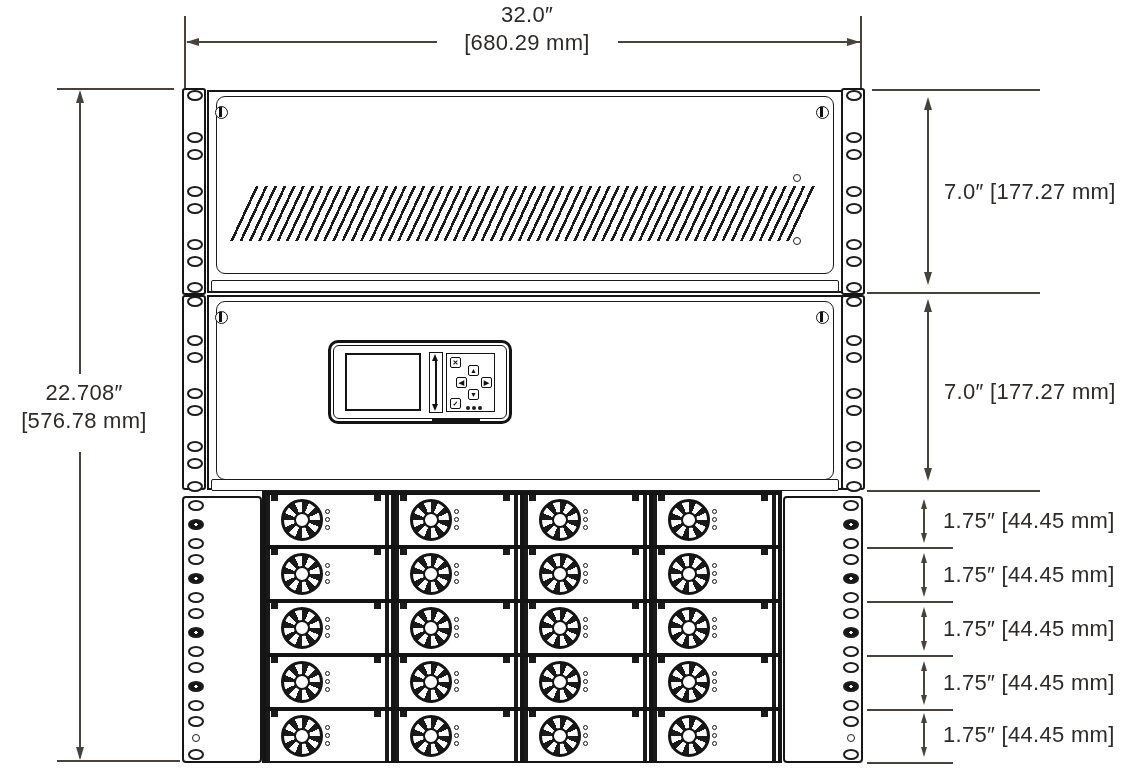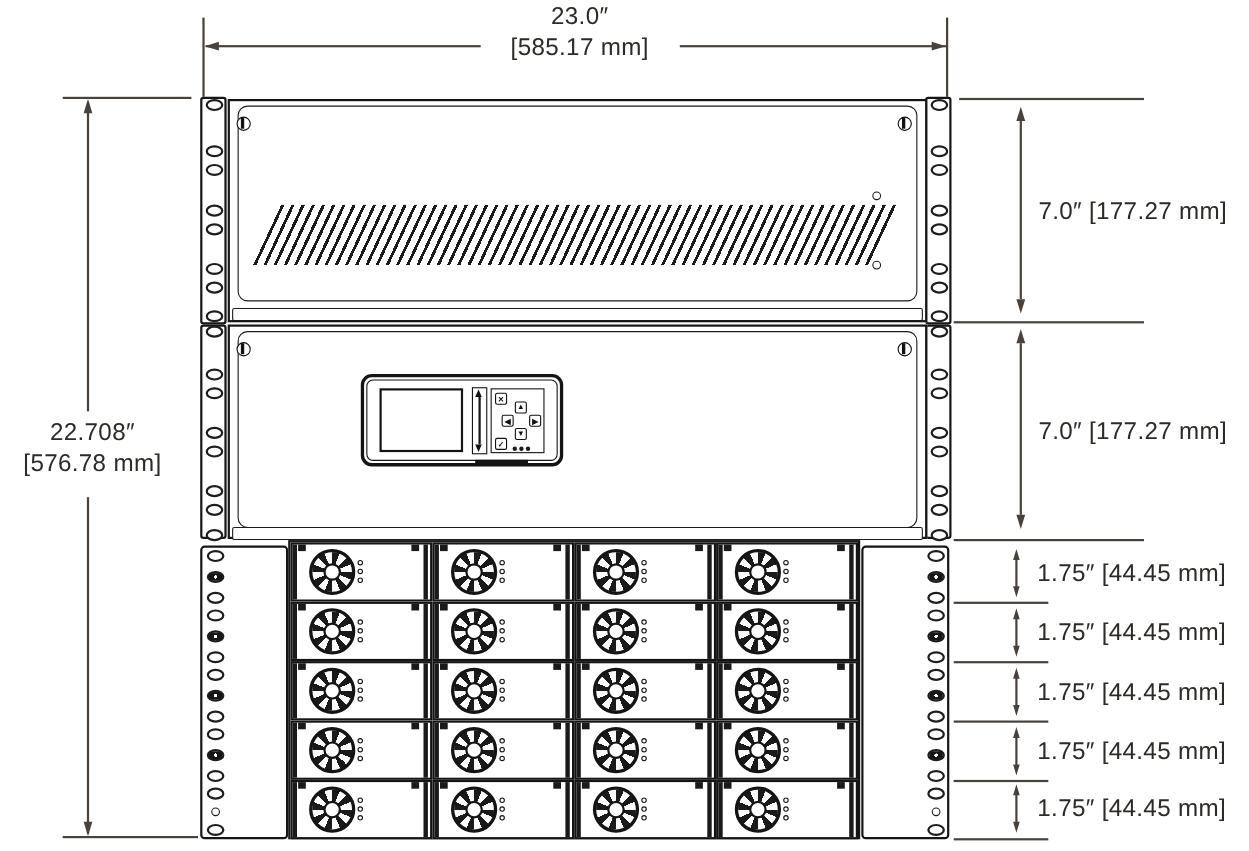--- a/index.html
+++ b/index.html
@@ -48,22 +48,22 @@
 <body>
 
 <div id="scene">
 
   <div class="dim" style="left:184px;top:16px;width:2px;height:72px;"></div>
   <div class="dim" style="left:860px;top:16px;width:2px;height:72px;"></div>
   <div class="dim" style="left:187px;top:41px;width:250px;height:2px;"></div>
   <div class="dim" style="left:618px;top:41px;width:242px;height:2px;"></div>
   <div class="tri tri-l" style="left:186px;top:37.5px;"></div>
   <div class="tri tri-r" style="left:847px;top:37.5px;"></div>
-  <div class="dim-label center" style="left:417px;top:2px;width:220px;">23.0″</div>
-  <div class="dim-label center" style="left:417px;top:30px;width:220px;">[585.17 mm]</div>
+  <div class="dim-label center" style="left:417px;top:2px;width:220px;">32.0″</div>
+  <div class="dim-label center" style="left:417px;top:30px;width:220px;">[680.29 mm]</div>
 
   <div class="dim" style="left:57px;top:88px;width:117px;height:2px;"></div>
   <div class="dim" style="left:57px;top:760px;width:123px;height:2px;"></div>
   <div class="dim" style="left:79px;top:93px;width:2px;height:281px;"></div>
   <div class="dim" style="left:79px;top:452px;width:2px;height:306px;"></div>
   <div class="tri tri-u" style="left:75.5px;top:90px;"></div>
   <div class="tri tri-d" style="left:75.5px;top:747px;"></div>
   <div class="dim-label center" style="left:-6px;top:380px;width:180px;">22.708″</div>
   <div class="dim-label center" style="left:-6px;top:408px;width:180px;">[576.78 mm]</div>
 

